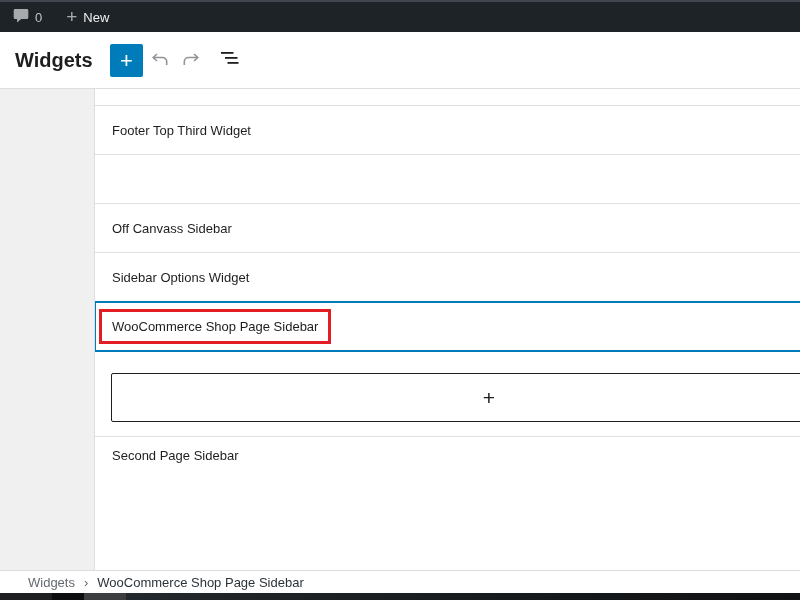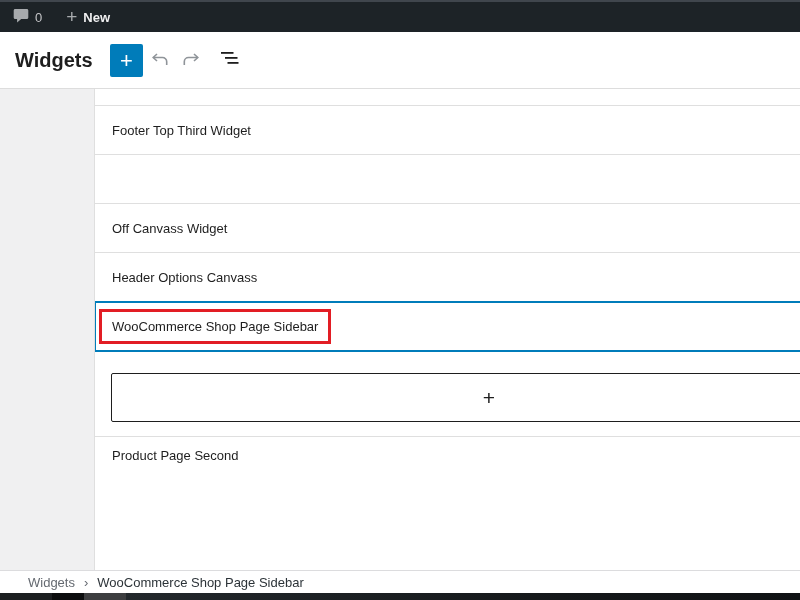--- a/index.html
+++ b/index.html
@@ -9,21 +9,21 @@
 
   
   .adminbar{position:absolute;top:0;left:0;right:0;height:32px;background:#1d2327;
             border-top:2px solid #40464d;box-sizing:border-box;display:flex;
             align-items:center;color:#c3c4c7;font-size:13px;}
   .ab-comments{display:flex;align-items:center;margin-left:13px;cursor:pointer;}
   .ab-count{margin-left:6px;color:#c3c4c7;}
   .ab-new{display:flex;align-items:center;margin-left:24px;cursor:pointer;}
   .ab-plus{font-size:19px;line-height:1;color:#a7aaad;font-weight:400;margin-right:6px;
            position:relative;top:-1px;}
-  .ab-new-label{color:#f0f0f1;font-weight:700;}
+  .ab-new-label{color:#f0f0f1;font-weight:400;}
 
   
   .edheader{position:absolute;top:32px;left:0;right:0;height:56px;background:#fff;
             border-bottom:1px solid #ddd;}
   .page-title{position:absolute;left:15px;top:50%;transform:translateY(-50%);
               font-size:20px;font-weight:700;color:#1e1e1e;}
   .add-block-btn{position:absolute;left:110px;top:12px;width:33px;height:33px;
                  background:#007cba;color:#fff;border:none;border-radius:2px;
                  font-size:22px;line-height:31px;text-align:center;cursor:pointer;
                  font-family:"Liberation Sans",sans-serif;padding:0;}
@@ -128,30 +128,30 @@
       <span class="chev">
         <svg width="14" height="8" viewBox="0 0 14 8">
             <polyline points="1,1 7,6.6 13,1" fill="none" stroke="#1e1e1e" stroke-width="1.7"></polyline>
           </svg>
       </span>
     </div>
 
 
 
     <div class="prow">
-      <span class="plabel">Off Canvass Widget</span>
+      <span class="plabel">Off Canvass Sidebar</span>
       <span class="chev">
         <svg width="14" height="8" viewBox="0 0 14 8">
             <polyline points="1,1 7,6.6 13,1" fill="none" stroke="#1e1e1e" stroke-width="1.7"></polyline>
           </svg>
       </span>
     </div>
 
     <div class="prow">
-      <span class="plabel">Header Options Canvass</span>
+      <span class="plabel">Sidebar Options Widget</span>
       <span class="chev">
         <svg width="14" height="8" viewBox="0 0 14 8">
             <polyline points="1,1 7,6.6 13,1" fill="none" stroke="#1e1e1e" stroke-width="1.7"></polyline>
           </svg>
       </span>
     </div>
 
     <div class="prow prow-selected">
       <span class="annot-box">
         <span class="plabel">WooCommerce Shop Page Sidebar</span>
@@ -161,21 +161,21 @@
             <polyline points="1,7 7,1.4 13,7" fill="none" stroke="#1e1e1e" stroke-width="1.7"></polyline>
           </svg>
       </span>
     </div>
 
     <div class="pbody">
       <div class="appender">+</div>
     </div>
 
     <div class="prow prow-last">
-      <span class="plabel">Product Page Second</span>
+      <span class="plabel">Second Page Sidebar</span>
       <span class="chev">
         <svg width="14" height="8" viewBox="0 0 14 8">
             <polyline points="1,7 7,1.4 13,7" fill="none" stroke="#1e1e1e" stroke-width="1.7"></polyline>
           </svg>
       </span>
     </div>
 
   </div>
 
   <div class="crumbbar">

